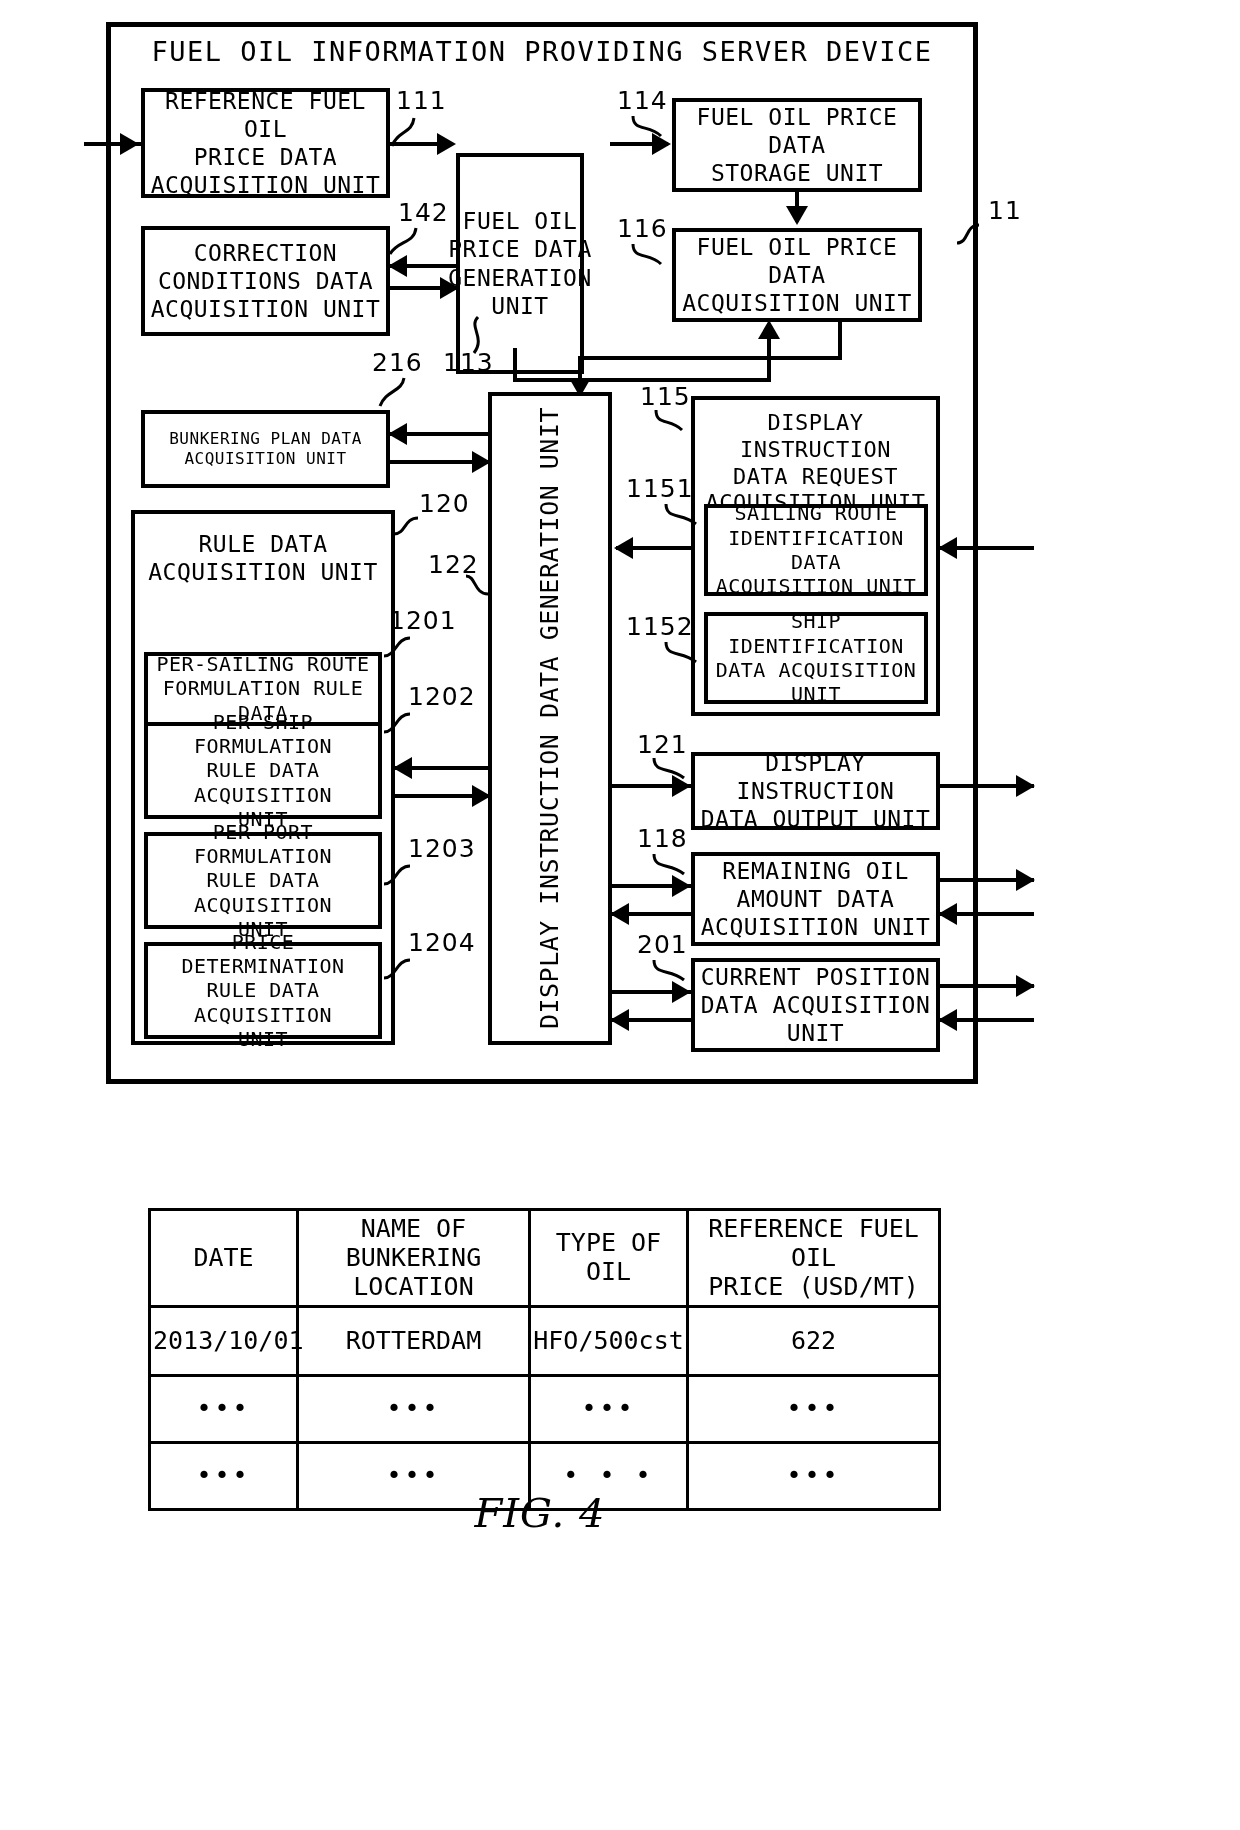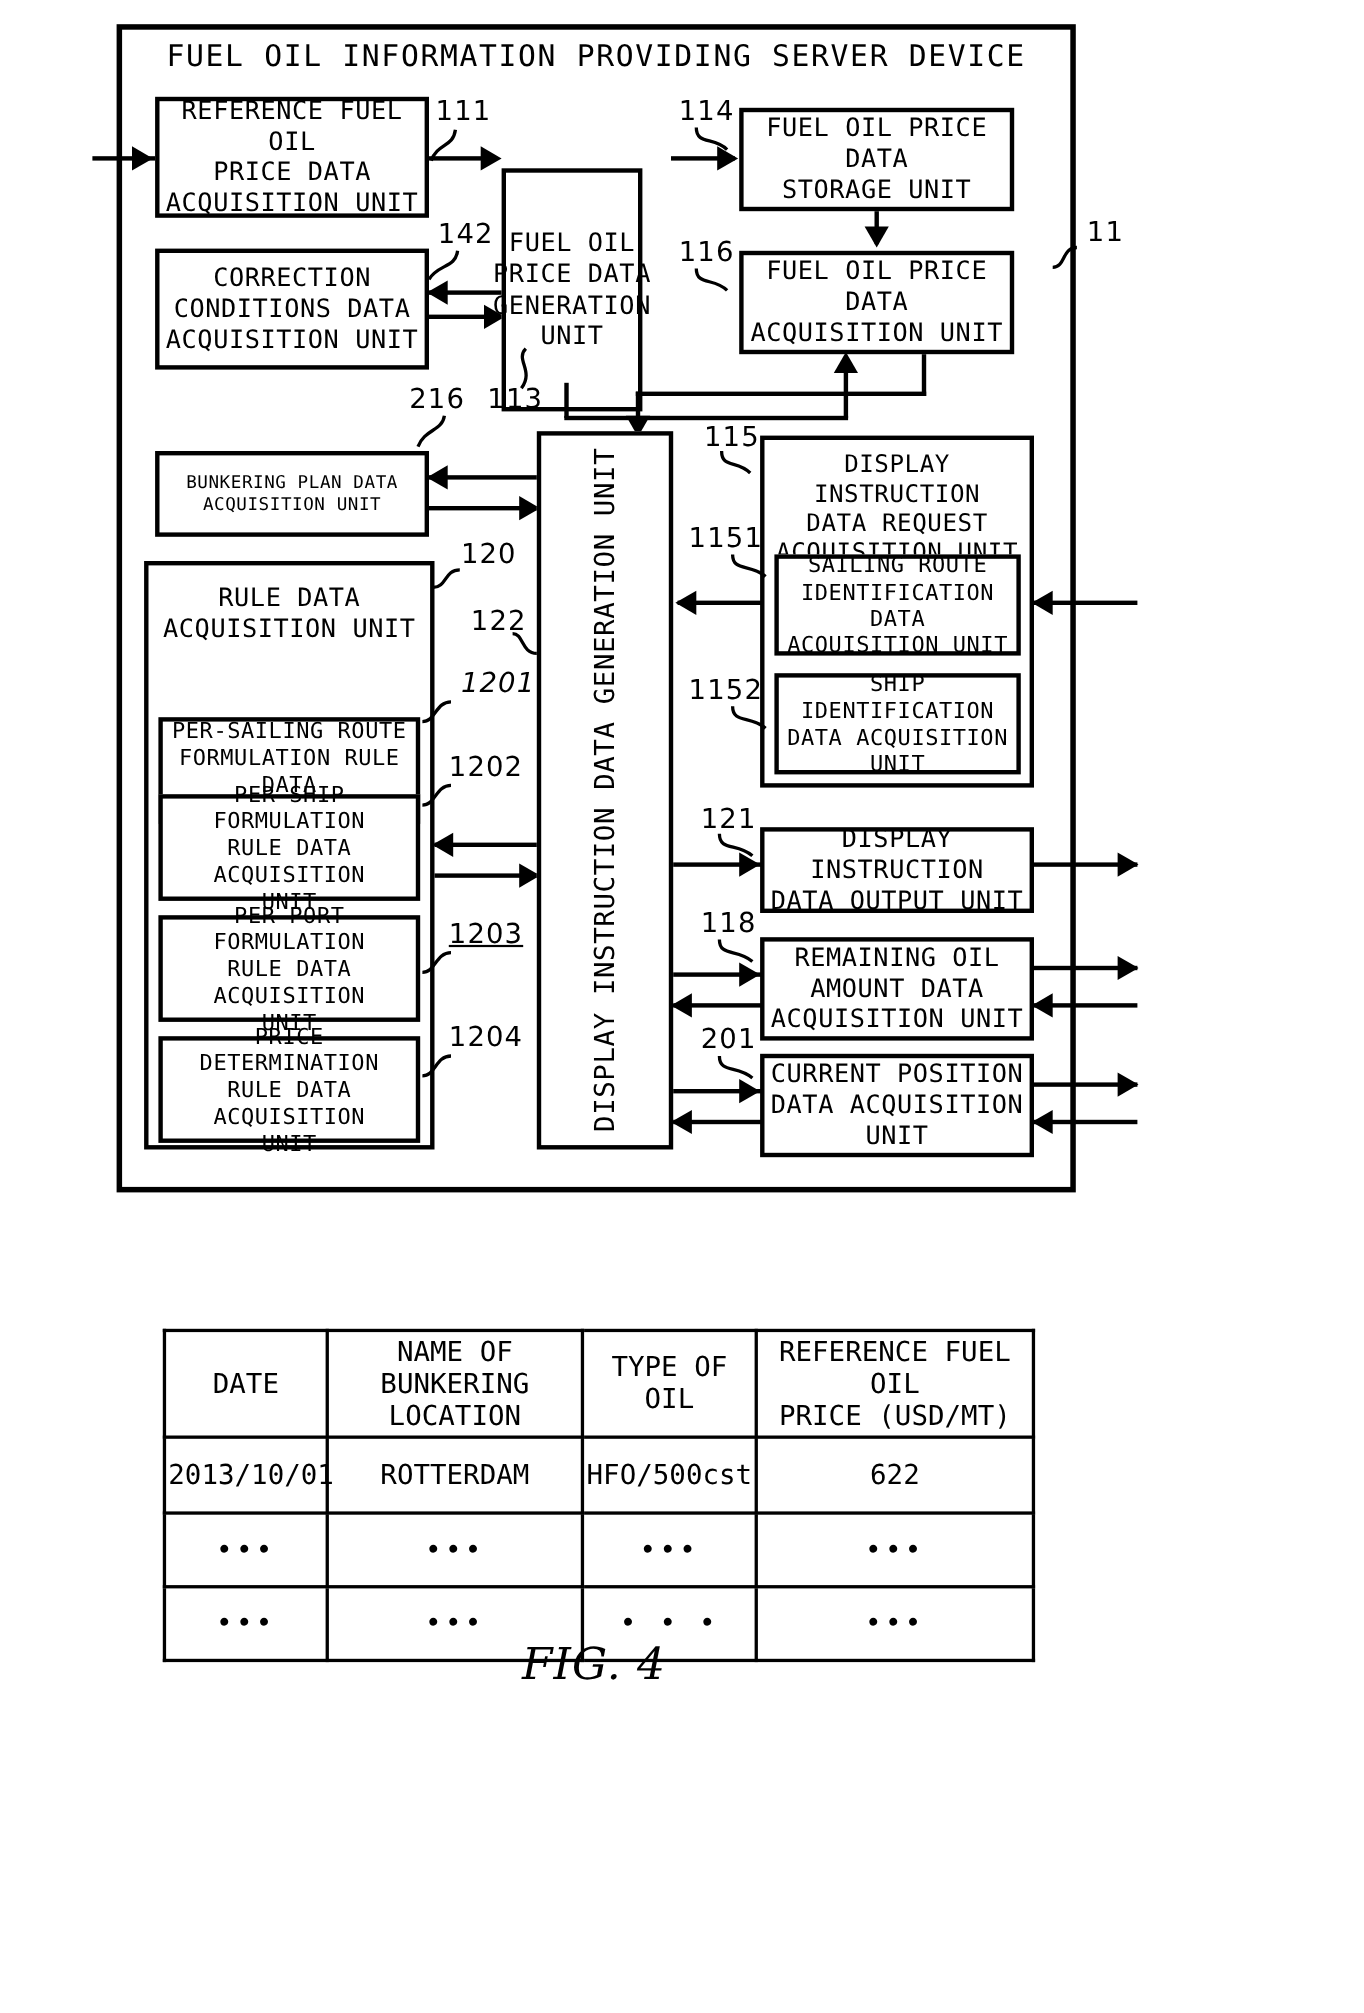--- a/index.html
+++ b/index.html
@@ -150,41 +150,41 @@
   <div class="ref" style="left:419px;top:489px;">120</div>
   <svg class="leader" style="left:390px;top:512px;width:44px;height:34px;" viewBox="0 0 44 34">
     <path d="M4 22 C16 22, 14 6, 28 6" stroke="#000" stroke-width="3" fill="none"></path>
   </svg>
 
   <div class="box" style="left:144px;top:612px;width:238px;height:97px;font-size:20px;margin-top:40px;">
     <span class="lbl">PER-SAILING ROUTE
 FORMULATION RULE DATA
 ACQUISITION UNIT</span>
   </div>
-  <div class="ref" style="left:419px;top:606px;font-style:italic;">1201</div>
+  <div class="ref" style="left:389px;top:606px;">1201</div>
   <svg class="leader" style="left:380px;top:630px;width:44px;height:34px;" viewBox="0 0 44 34">
     <path d="M4 26 C16 26, 16 8, 30 8" stroke="#000" stroke-width="3" fill="none"></path>
   </svg>
 
   <div class="box" style="left:144px;top:722px;width:238px;height:97px;font-size:20px;">
     <span class="lbl">PER-SHIP FORMULATION
 RULE DATA ACQUISITION
 UNIT</span>
   </div>
   <div class="ref" style="left:408px;top:682px;">1202</div>
   <svg class="leader" style="left:380px;top:706px;width:44px;height:34px;" viewBox="0 0 44 34">
     <path d="M4 26 C16 26, 16 8, 30 8" stroke="#000" stroke-width="3" fill="none"></path>
   </svg>
 
   <div class="box" style="left:144px;top:832px;width:238px;height:97px;font-size:20px;">
     <span class="lbl">PER-PORT FORMULATION
 RULE DATA ACQUISITION
 UNIT</span>
   </div>
-  <div class="ref" style="left:408px;top:834px;text-decoration:underline;">1203</div>
+  <div class="ref" style="left:408px;top:834px;">1203</div>
   <svg class="leader" style="left:380px;top:858px;width:44px;height:34px;" viewBox="0 0 44 34">
     <path d="M4 26 C16 26, 16 8, 30 8" stroke="#000" stroke-width="3" fill="none"></path>
   </svg>
 
   <div class="box" style="left:144px;top:942px;width:238px;height:97px;font-size:20px;">
     <span class="lbl">PRICE DETERMINATION
 RULE DATA ACQUISITION
 UNIT</span>
   </div>
   <div class="ref" style="left:408px;top:928px;">1204</div>

